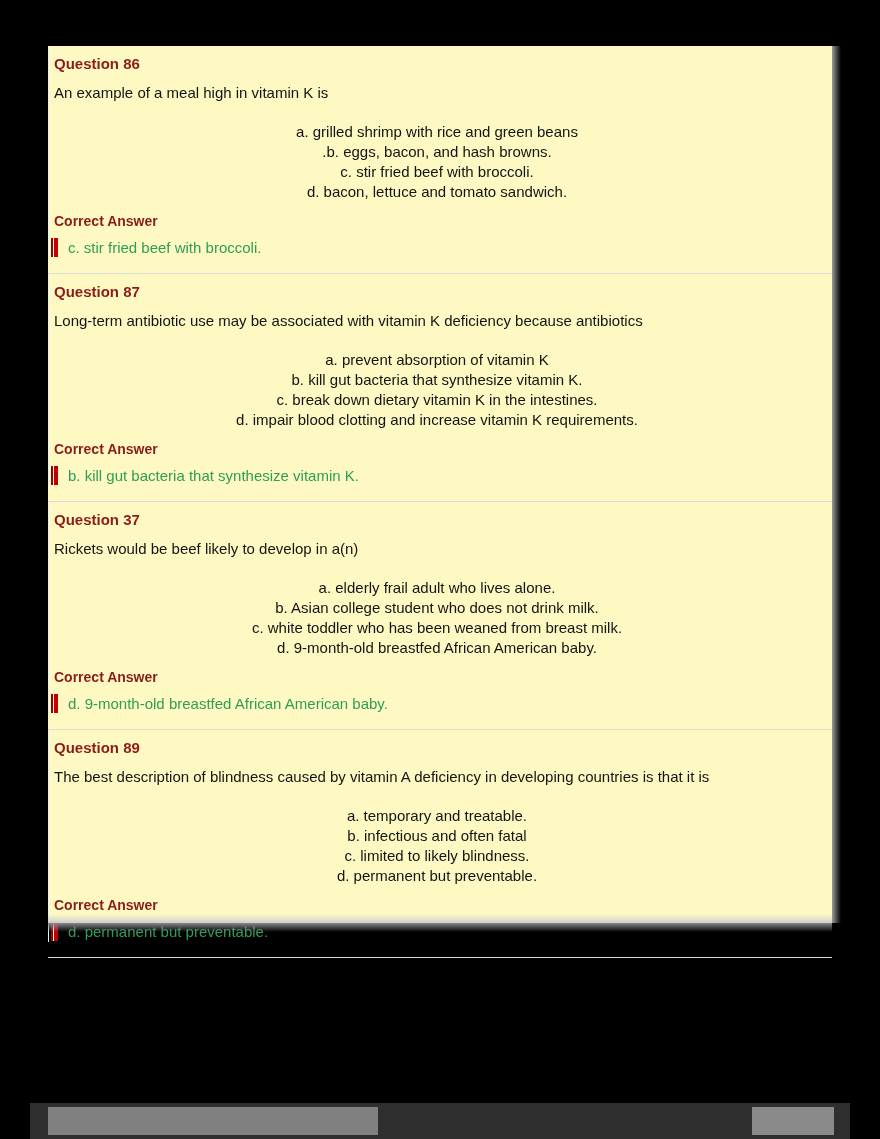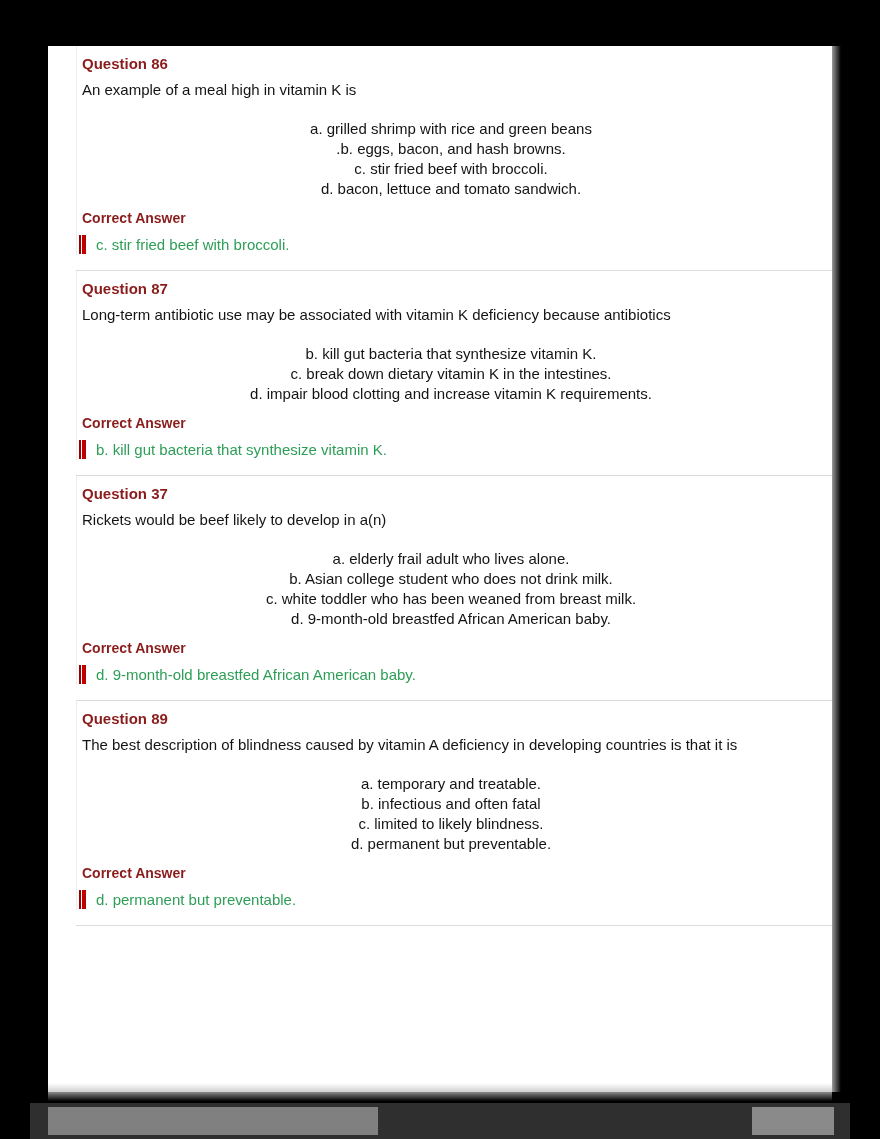--- a/index.html
+++ b/index.html
@@ -7,23 +7,22 @@
   body {
     width: 880px; height: 1139px;
     background: #000;
     position: relative;
     overflow: hidden;
     font-family: "Liberation Sans", sans-serif;
   }
   .page {
     position: absolute;
     left: 48px; top: 46px;
-    width: 784px; height: 1046px;
-    background: #ffffff;
-    padding-left: 28px;
+    width: 784px; height: 877px;
+    background: #fef9c3;
   }
   .page::after {
     content: "";
     position: absolute; left: 0; bottom: 0;
     width: 100%; height: 9px;
     background: linear-gradient(180deg, rgba(255,255,255,0), #cfcfcf);
   }
   .page-right-shadow {
     position: absolute; left: 784px; top: 0;
     width: 9px; height: 100%;
@@ -41,20 +40,21 @@
   .qtitle {
     padding-top: 8px;
     margin-bottom: 6px;
     font-size: 15px; font-weight: 700;
     line-height: 20px;
     color: #8b1c1c;
   }
   .prompt {
     font-size: 15px; line-height: 20px;
     color: #141414;
+    margin-top: 9px;
   }
   .options { margin-top: 19px; }
   .option {
     font-size: 15px; line-height: 20px;
     color: #141414;
     text-align: center;
   }
   .ca-label {
     margin-top: 9px;
     font-size: 14px; font-weight: 700;
@@ -116,20 +116,21 @@
       <span class="answer-bar"></span>
       <span class="answer-text">c. stir fried beef with broccoli.</span>
     </div>
   </section>
   <div class="divider"></div>
 
   <section class="qblock">
     <div class="qtitle">Question 87</div>
     <div class="prompt">Long-term antibiotic use may be associated with vitamin K deficiency because antibiotics</div>
     <div class="options">
+      <div class="option">a. prevent absorption of vitamin K</div>
       <div class="option">b. kill gut bacteria that synthesize vitamin K.</div>
       <div class="option">c. break down dietary vitamin K in the intestines.</div>
       <div class="option">d. impair blood clotting and increase vitamin K requirements.</div>
     </div>
     <div class="ca-label">Correct Answer</div>
     <div class="answer-row">
       <span class="answer-bar"></span>
       <span class="answer-text">b. kill gut bacteria that synthesize vitamin K.</span>
     </div>
   </section>

